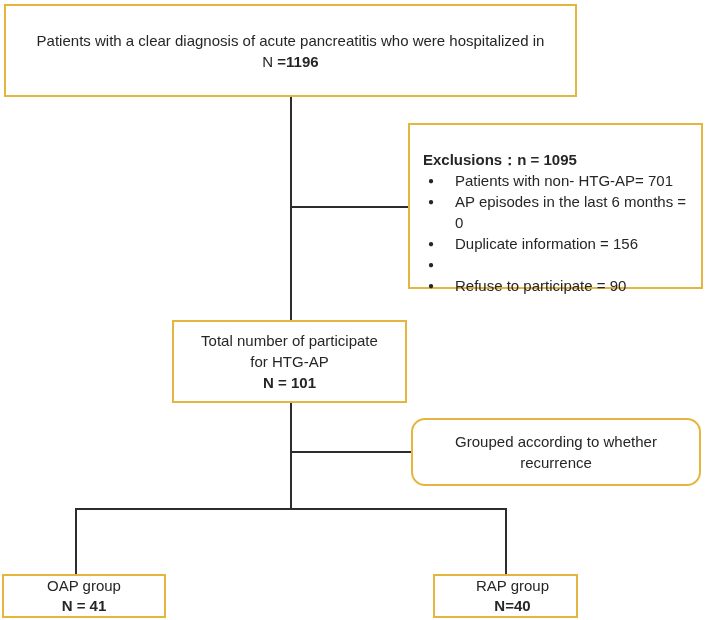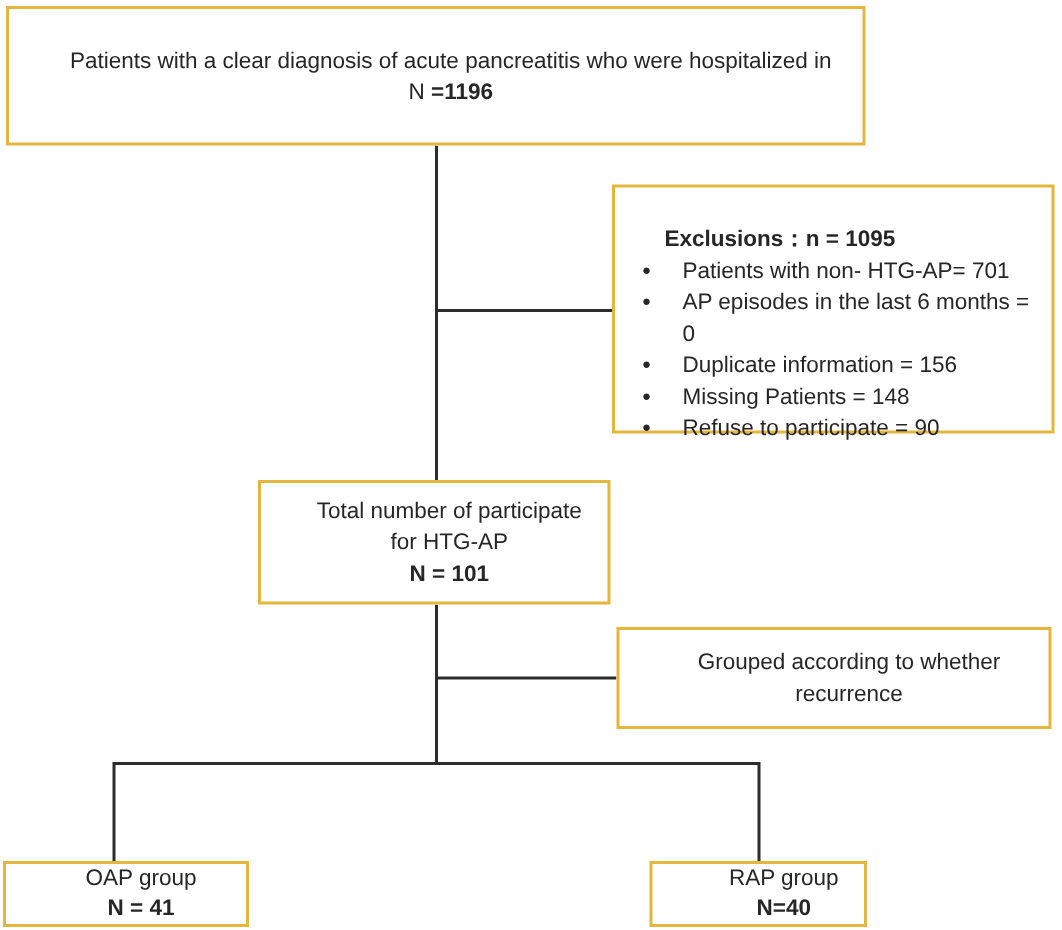--- a/index.html
+++ b/index.html
@@ -25,29 +25,29 @@
     border: 2px solid var(--accent);
     box-sizing: border-box;
   }
   .centered {
     display: flex;
     flex-direction: column;
     justify-content: center;
     align-items: center;
     text-align: center;
   }
-  .nowrap { white-space: nowrap; margin-left: 20px; }
+  .nowrap { white-space: nowrap; }
   .connector { position: absolute; background: var(--line); }
   .bold { font-weight: bold; }
 
   
   .top-box       { left: 4px;   top: 4px;   width: 573px; height: 93px; }
   .exclusions-box{ left: 408px; top: 123px; width: 295px; height: 166px; }
   .total-box     { left: 172px; top: 320px; width: 235px; height: 83px; }
-  .grouping-box  { left: 411px; top: 418px; width: 290px; height: 68px; }
+  .grouping-box  { left: 411px; top: 418px; width: 290px; height: 68px; border-radius: 14px; }
   .oap-box       { left: 2px;   top: 574px; width: 164px; height: 44px; line-height: 20px; }
   .rap-box       { left: 433px; top: 574px; width: 145px; height: 44px; line-height: 20px; padding-left: 14px; }
 
   
   .v-top-to-total   { left: 290px; top: 97px;  width: 2px;   height: 223px; }
   .h-to-exclusions  { left: 292px; top: 206px; width: 116px; height: 2px; }
   .v-total-to-split { left: 290px; top: 403px; width: 2px;   height: 107px; }
   .h-to-grouping    { left: 292px; top: 451px; width: 119px; height: 2px; }
   .h-split-bar      { left: 75px;  top: 508px; width: 432px; height: 2px; }
   .v-split-to-oap   { left: 75px;  top: 510px; width: 2px;   height: 64px; }
@@ -100,21 +100,20 @@
         <li class="ex-item">
           <span class="bullet">●</span>
           <span class="ex-item-text">AP episodes in the last 6 months = 0</span>
         </li>
         <li class="ex-item">
           <span class="bullet">●</span>
           <span class="ex-item-text">Duplicate information = 156</span>
         </li>
         <li class="ex-item">
           <span class="bullet">●</span>
-          <span class="ex-item-text">Missing Patients = 148</span>
         </li>
         <li class="ex-item">
           <span class="bullet">●</span>
           <span class="ex-item-text">Refuse to participate = 90</span>
         </li>
       </ul>
     </div>
   </div>
 
   <div class="box total-box centered">

